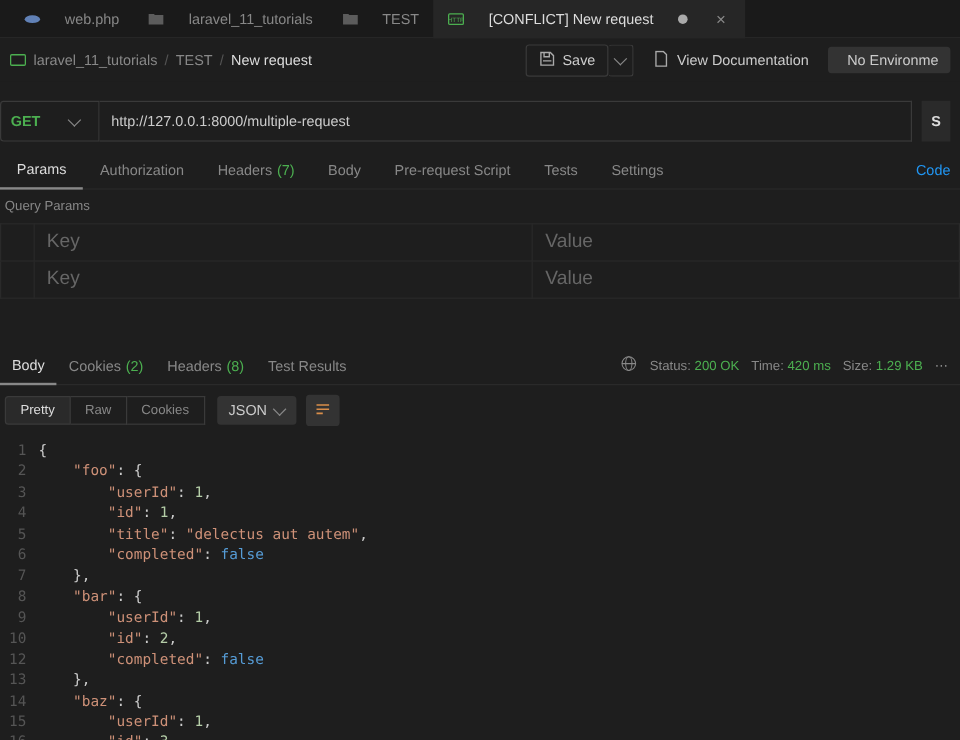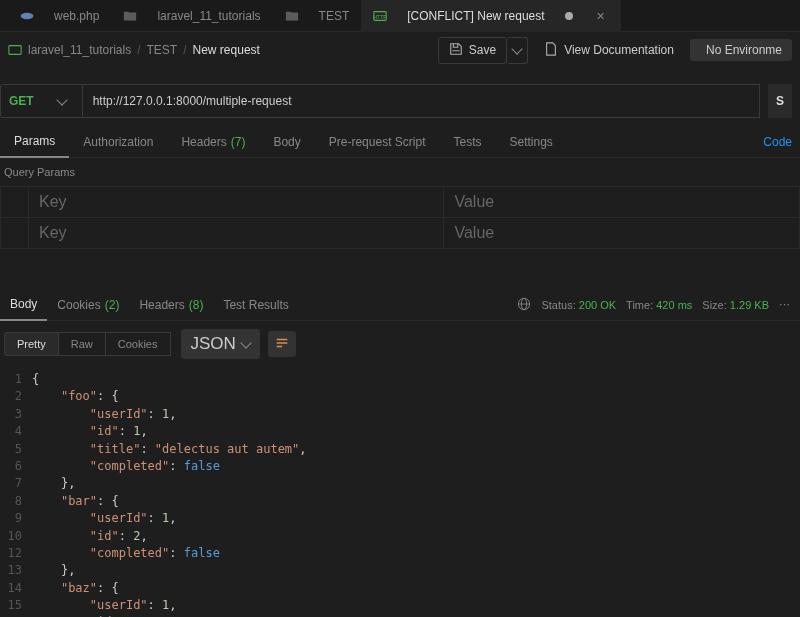--- a/index.html
+++ b/index.html
@@ -181,21 +181,21 @@
 .seg-btn:last-of-type { border-radius: 0 3px 3px 0; }
 .fmt-select {
   margin-left: 10px;
   padding: 5px 10px;
   background: #333;
   border-radius: 3px;
   color: #ccc;
   display: flex;
   align-items: center;
   gap: 6px;
-  font-size: 17px;
+  font-size: 12px;
 }
 .wrap-btn {
   margin-left: 8px;
   width: 28px;
   height: 26px;
   background: #333;
   border-radius: 3px;
   display: flex;
   align-items: center;
   justify-content: center;

